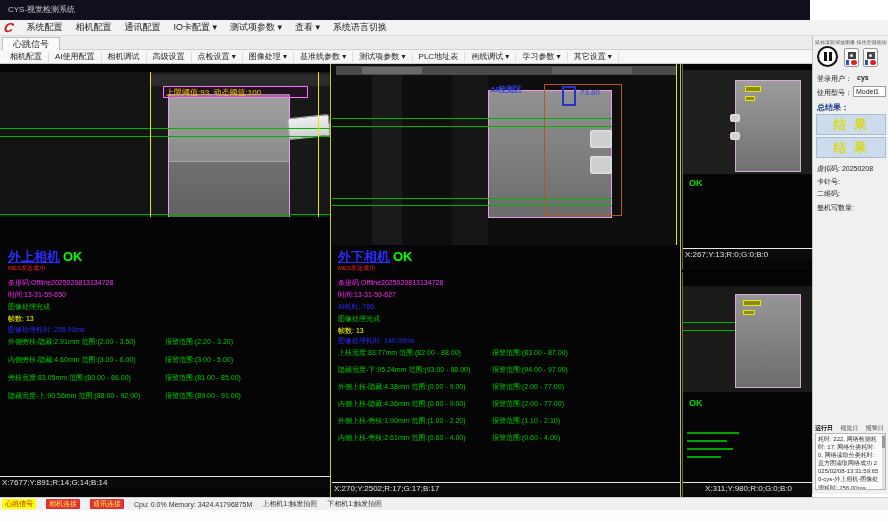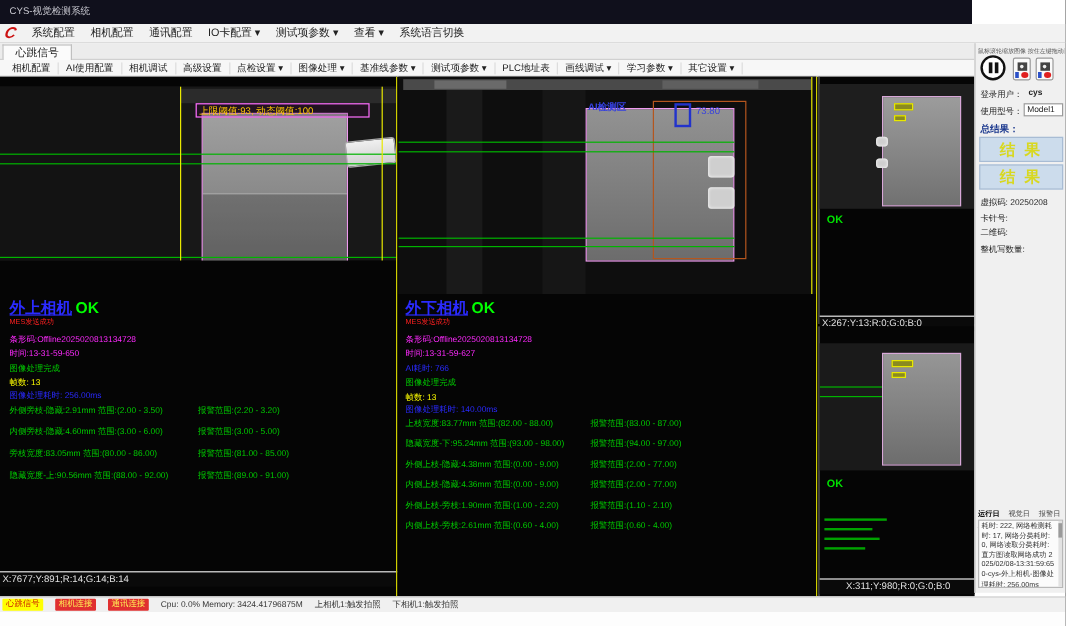--- a/index.html
+++ b/index.html
@@ -242,34 +242,35 @@
       </div>
       <div class="mrow" style="top:352px;">
         <span class="m" style="position:absolute;left:6px;">外侧上枝-旁枝:1.90mm 范围:(1.00 - 2.20)</span>
         <span class="a" style="left:160px;">报警范围:(1.10 - 2.10)</span>
       </div>
       <div class="mrow" style="top:369px;">
         <span class="m" style="position:absolute;left:6px;">内侧上枝-旁枝:2.61mm 范围:(0.60 - 4.00)</span>
         <span class="a" style="left:160px;">报警范围:(0.60 - 4.00)</span>
       </div>
 
+      <div class="coordbar" style="top:418px;">X:270;Y:2502;R:17;G:17;B:17</div>
     </div>
 
     <div class="sep-yellow" style="left:680px;height:433px;"></div>
 
     <div class="view" style="left:682px;width:130px;height:206px;border-left:1px solid #666;">
       <div class="imgzone" style="top:6px;height:104px;background:#1e1e1e;">
         <div class="part" style="left:52px;top:10px;width:66px;height:92px;background:linear-gradient(#9c9c9c,#717171);border-color:#d8a8d8;"></div>
         <div class="blob" style="left:47px;top:44px;width:10px;height:8px;"></div>
         <div class="blob" style="left:47px;top:62px;width:10px;height:8px;"></div>
         <div class="ytag" style="left:62px;top:16px;width:16px;height:6px;"></div>
         <div class="ytag" style="left:62px;top:26px;width:10px;height:5px;"></div>
       </div>
       <div class="ok-small" style="left:6px;top:114px;">OK</div>
-      <div class="coordbar" style="top:199px;">X:267;Y:13;R:0;G:0;B:0</div>
+      <div class="coordbar" style="top:184px;">X:267;Y:13;R:0;G:0;B:0</div>
     </div>
 
     <div class="view" style="left:682px;top:208px;width:130px;height:225px;border-left:1px solid #666;">
       <div class="imgzone" style="top:14px;height:106px;background:#1a1a1a;">
         <div class="part" style="left:52px;top:8px;width:66px;height:94px;background:linear-gradient(#969696,#6d6d6d);border-color:#d8a8d8;"></div>
         <div class="gline" style="left:0;top:36px;width:52px;"></div>
         <div class="gline" style="left:0;top:44px;width:52px;"></div>
         <div class="ytag" style="left:60px;top:14px;width:18px;height:6px;"></div>
         <div class="ytag" style="left:60px;top:24px;width:12px;height:5px;"></div>
       </div>

